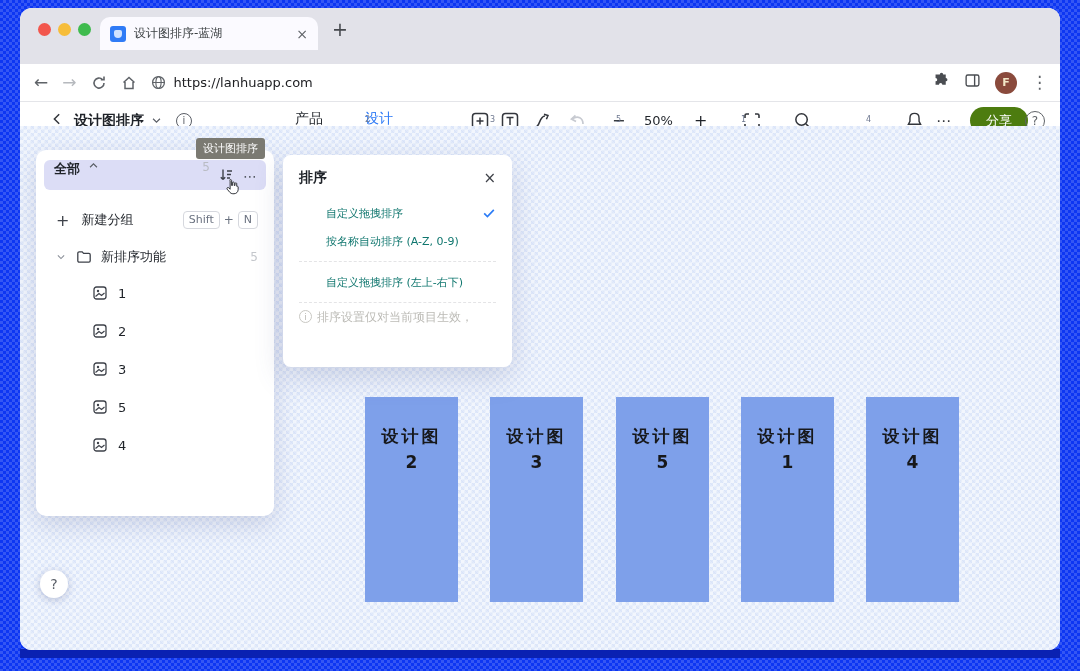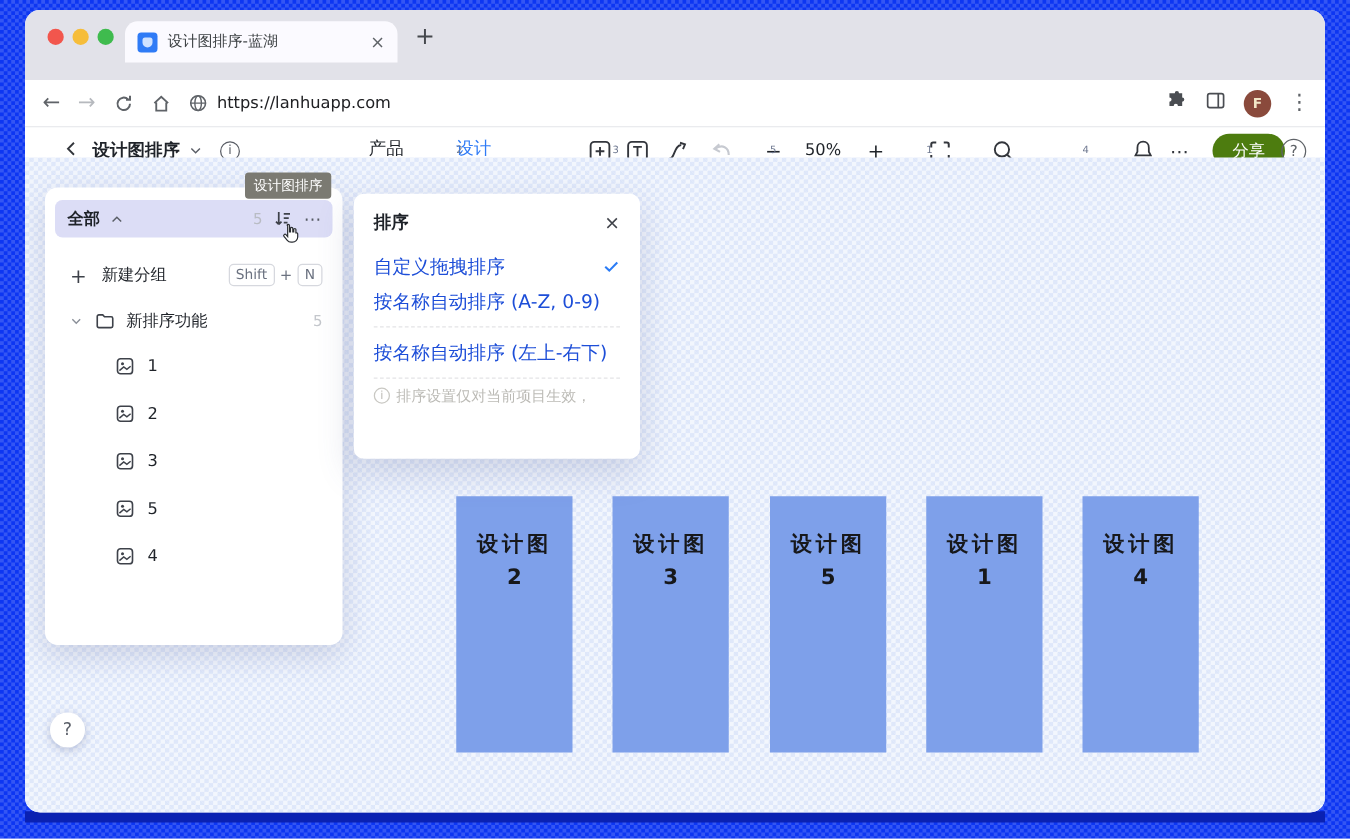--- a/index.html
+++ b/index.html
@@ -58,21 +58,21 @@
     background-size:7px 7px; background-position:0 0, 3.5px 3.5px; }
   .board{ position:absolute; width:93px; height:205px; background:#7ea0ea; }
   .board .bl{ margin-top:26px; text-align:center; font-size:17px; font-weight:700;
     color:#17181b; letter-spacing:3px; line-height:26px;}
   .board .bn{ text-align:center; font-size:17px; font-weight:700; color:#17181b; line-height:26px;}
   .btag{ position:absolute; font-size:8px; color:#6e7890; }
 
   
   .panel{ position:absolute; left:16px; top:142px; width:238px; height:366px; background:#fff;
     border-radius:10px; box-shadow:0 8px 24px rgba(80,90,140,.22); padding:10px 8px; }
-  .phead{ height:30px; border-radius:6px; background:#dcddf6; display:flex; align-items:center;
+  .phead{ height:30px; border-radius:6px; background:#dcddf6; display:flex; align-items:flex-start;
     padding:0 10px; position:relative;}
   .phead .lbl{ font-size:13px; font-weight:600; color:#1f2329; margin-right:8px;}
   .phead .cnt{ position:absolute; right:56px; font-size:12px; color:#b9bcc4; }
   .phead .sorti{ position:absolute; right:32px; top:7px;}
   .phead .morei{ position:absolute; right:8px; top:8px; color:#555a63; font-size:14px; letter-spacing:1px;}
   .prow{ display:flex; align-items:center; font-size:13px; color:#1f2329; position:relative;}
   .prow .cnt{ position:absolute; right:8px; font-size:12px; color:#c4c7cc;}
   .kbd{ border:1px solid #d6d8de; border-radius:4px; padding:1px 5px; font-size:11px; color:#6b7280;
     background:#fff; line-height:14px;}
   .kplus{ font-size:12px; color:#6b7280; margin:0 4px;}
@@ -80,21 +80,21 @@
     font-size:11px; padding:3px 7px; border-radius:3px; z-index:6; }
   .handcur{ position:absolute; left:203px; top:170px; z-index:7; }
 
   
   .popup{ position:absolute; left:263px; top:147px; width:229px; height:212px; background:#fff;
     border-radius:8px; box-shadow:0 10px 28px rgba(80,90,140,.22); padding:14px 16px 12px; z-index:5;text-align:center;}
   .popup .ptitle{ display:flex; justify-content:space-between; align-items:center;
     font-size:14px; font-weight:600; color:#1f2329; }
   .popup .px{ font-size:15px; color:#40434a; font-weight:400;}
   .popt{ display:flex; justify-content:space-between; align-items:center; height:28px;
-    font-size:15px; color:#1d4ed8; }
+    font-size:11px; color:#0f766e;margin-left:27px; }
   .pdiv{ border-top:1px dashed #e4e4e6; margin:6px 0; }
   .pnote{ display:flex; gap:5px; font-size:12px; color:#bcbbb6; margin-top:6px; align-items:flex-start;}
   .plink{ font-size:12px; color:#3a7af5; margin:7px 0 0 18px; }
   .icirc{ flex:none; width:13px; height:13px; border:1px solid #c9c8c3; border-radius:50%;
     font-size:9px; color:#bcbbb6; display:flex; align-items:center; justify-content:center; margin-top:1px;}
 
   .helpfab{ position:absolute; left:20px; top:562px; width:28px; height:28px; border-radius:50%;
     background:#fff; box-shadow:0 2px 8px rgba(90,100,150,.35); display:flex; align-items:center;
     justify-content:center; font-size:14px; color:#5a5f68; z-index:4;}
 </style>
@@ -356,21 +356,21 @@
         <span>自定义拖拽排序</span>
         <svg width="14" height="14" viewBox="0 0 16 16">
             <path d="M2.5 8.5 6.2 12 13.5 4.5" fill="none" stroke="#2b7cf6" stroke-width="1.9"></path>
           </svg>
       </div>
       <div class="popt">
         <span>按名称自动排序 (A-Z, 0-9)</span>
       </div>
       <div class="pdiv"></div>
       <div class="popt">
-        <span>按名称自动排序 (左上-右下)</span>
+        <span>自定义拖拽排序 (左上-右下)</span>
       </div>
       <div class="pdiv"></div>
       <div class="pnote">
         <span class="icirc">i</span>
         <span>排序设置仅对当前项目生效，</span>
       </div>
     </div>
 
     <div class="helpfab">?</div>
   </div>

